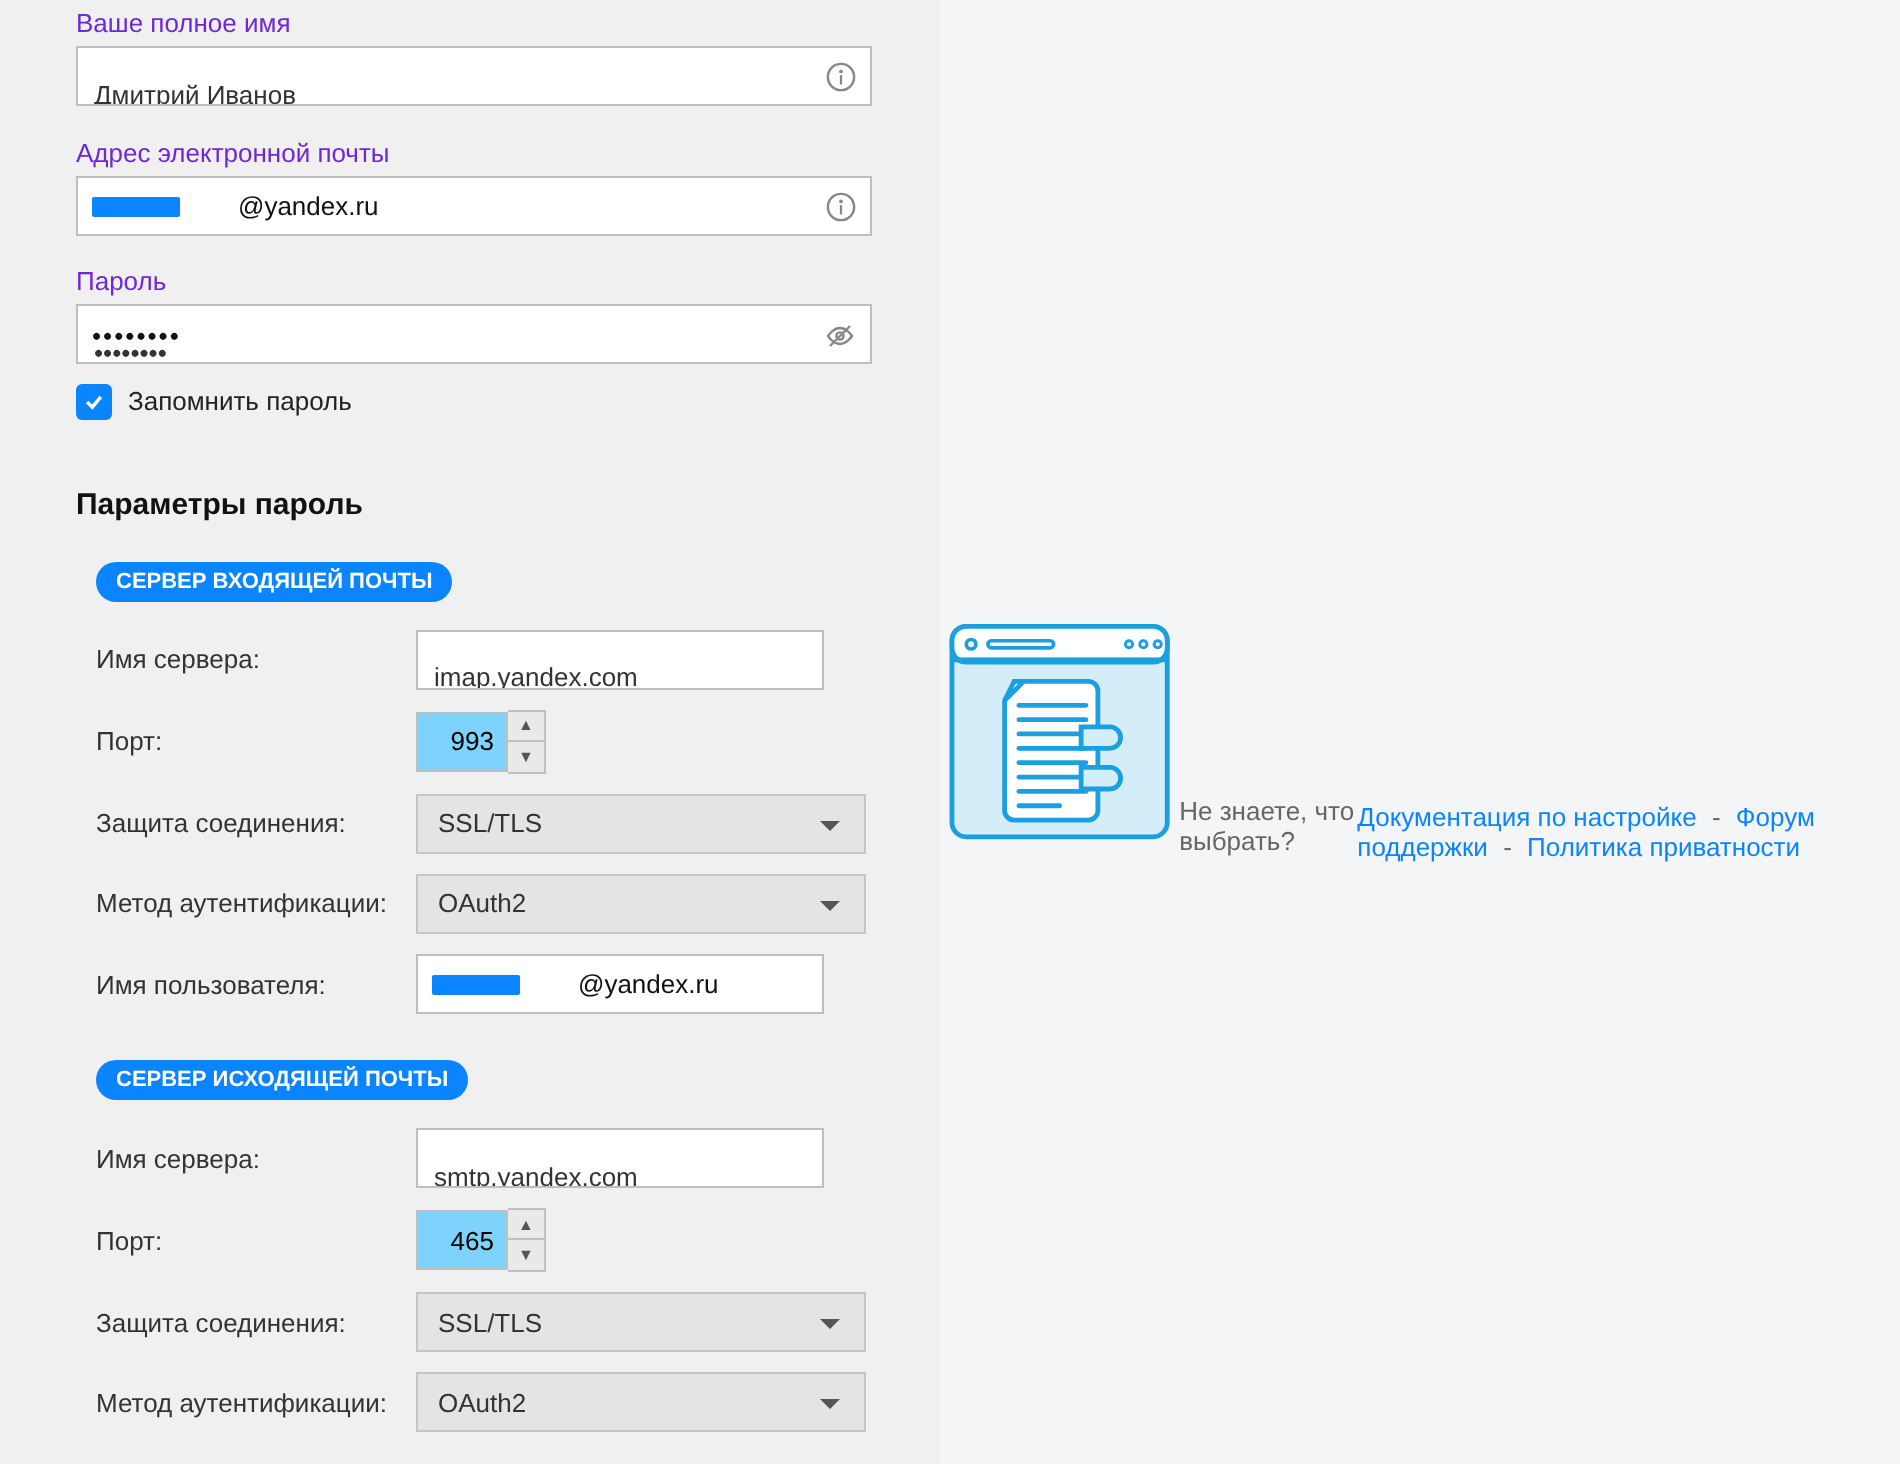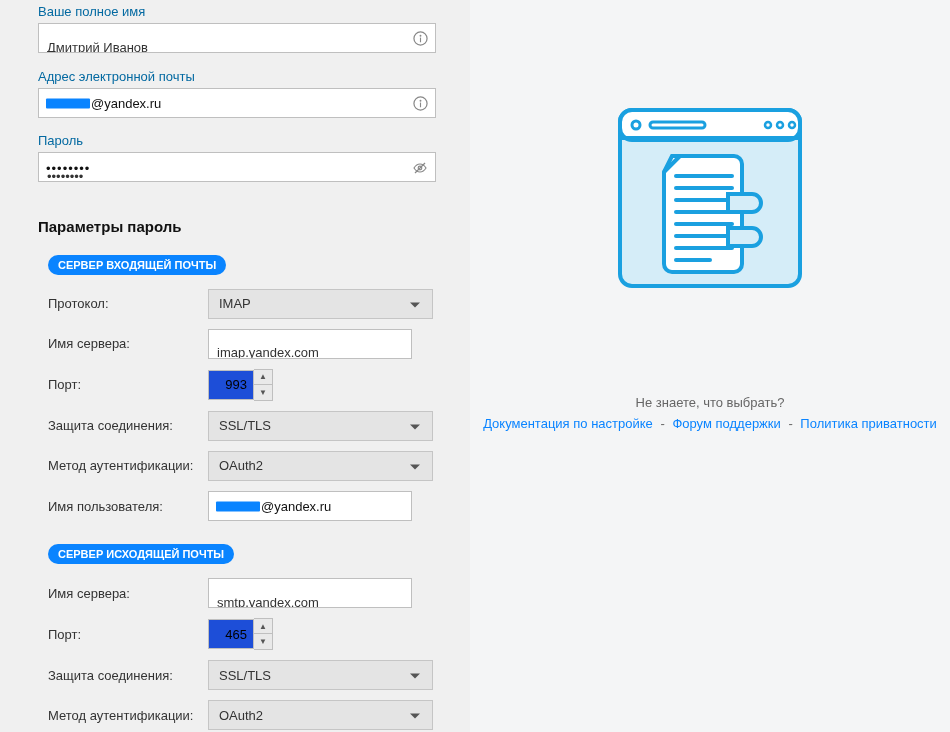--- a/index.html
+++ b/index.html
@@ -15,28 +15,28 @@
 }
 .left-panel {
   width: 470px;
   padding: 4px 20px 20px 38px;
   background: #f0f0f0;
 }
 .right-panel {
   flex: 1;
   background: #f4f5f6;
   display: flex;
-  flex-direction: column;
+  flex-direction: row;
   align-items: center;
   padding-top: 100px;
 }
 .field-group { margin-bottom: 14px; }
 .field-label {
   font-size: 13px;
-  color: #0369a1;
+  color: #6d28d9;
   margin-bottom: 4px;
   display: block;
 }
 .text-input {
   width: 398px;
   height: 30px;
   border: 1px solid #bfbfbf;
   background: #fff;
   padding: 18px 34px 0 8px;
   font-size: 13px;
@@ -125,21 +125,21 @@
   border-left: 5px solid transparent;
   border-right: 5px solid transparent;
   border-top: 5px solid #555;
 }
 .text-input.small { width: 204px; }
 .port-wrap { display: flex; align-items: center; }
 .port-input {
   width: 46px;
   height: 30px;
   border: 1px solid #bfbfbf;
-  background: #1d4ed8;
+  background: #7dd3fc;
   padding: 0 6px;
   text-align: right;
   font-size: 13px;
 }
 .stepper {
   display: flex;
   flex-direction: column;
   border: 1px solid #bfbfbf;
   border-left: none;
   background: #e9e9e9;
@@ -167,20 +167,21 @@
 .input-overlay {
   position: absolute;
   left: 8px;
   top: 50%;
   transform: translateY(-50%);
   font-size: 13px;
   color: #111;
   pointer-events: none;
   display: flex;
   align-items: center;
+  gap: 28px;
 }
 .illustration { width: 200px; height: 190px; margin-bottom: 105px; }
 .help-text { font-size: 13px; color: #666; margin-bottom: 6px; }
 .links-row { font-size: 13px; color: #666; }
 .links-row a { color: #0a84ff; text-decoration: none; }
 .sep { color: #666; margin: 0 4px; }
 </style>
 </head>
 <body>
 
@@ -224,33 +225,35 @@
       <input class="text-input" type="password" value="••••••••" style="">
       <span class="input-overlay" style="letter-spacing:1px;">••••••••</span>
       <span class="input-icon">
         <svg viewBox="0 0 16 16" width="16" height="16">
             <path d="M2 8s2.5-4 6-4 6 4 6 4-2.5 4-6 4-6-4-6-4z" fill="none" stroke="#888" stroke-width="1.2"></path>
             <circle cx="8" cy="8" r="1.8" fill="none" stroke="#888" stroke-width="1.2"></circle>
             <line x1="3" y1="13" x2="13" y2="3" stroke="#888" stroke-width="1.2"></line>
           </svg>
       </span>
     </div>
+    <div class="checkbox-row">
+      <div class="checkbox">
+        <svg viewBox="0 0 14 14" width="12" height="12">
+            <path d="M3 7l3 3 5-6" fill="none" stroke="#fff" stroke-width="2"></path>
+          </svg>
+      </div>
+      <span>Запомнить пароль</span>
+    </div>
   </div>
 
   <div class="section-title">Параметры пароль</div>
 
   <div class="server-block">
     <div class="server-pill">СЕРВЕР ВХОДЯЩЕЙ ПОЧТЫ</div>
 
-    <div class="form-row">
-      <div class="form-row-label">Протокол:</div>
-      <div class="select">
-          <span>IMAP</span>
-        </div>
-    </div>
     <div class="form-row">
       <div class="form-row-label">Имя сервера:</div>
       <input class="text-input small" value="imap.yandex.com" style="">
     </div>
     <div class="form-row">
       <div class="form-row-label">Порт:</div>
       <div class="port-wrap">
         <input class="port-input" value="993" style="">
         <div class="stepper">
           <div class="stepper-btn">▲</div>

